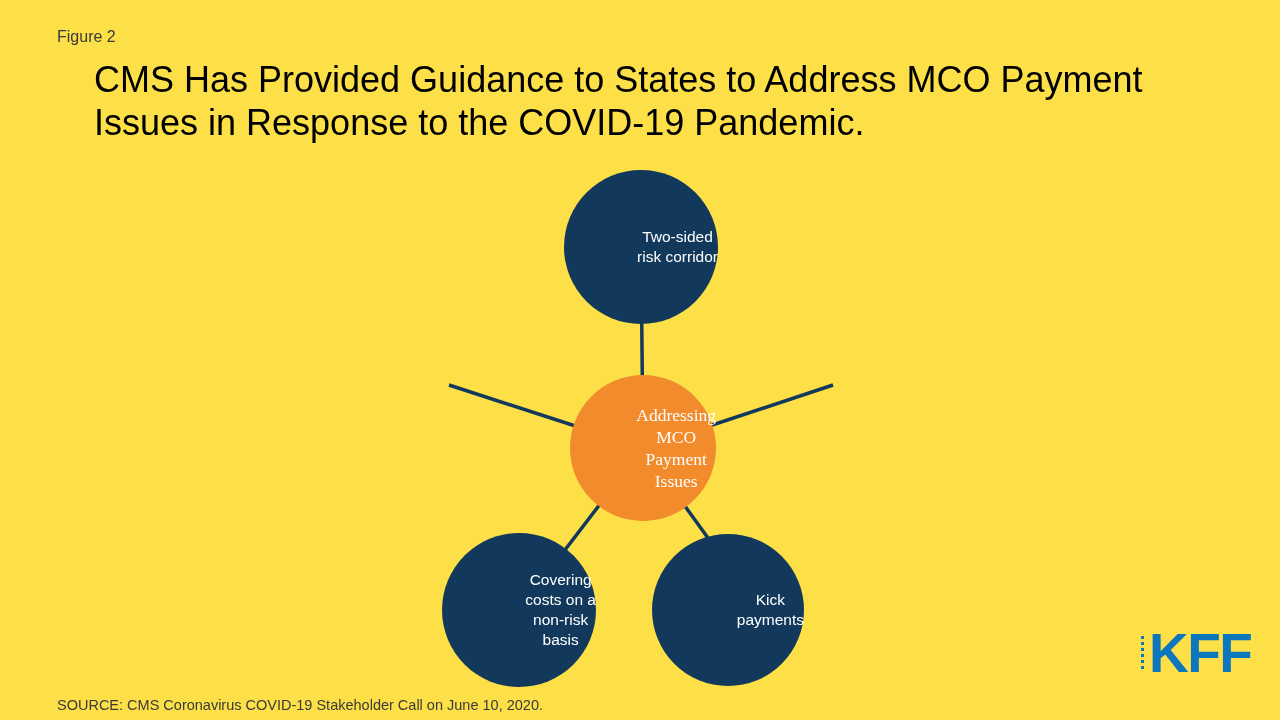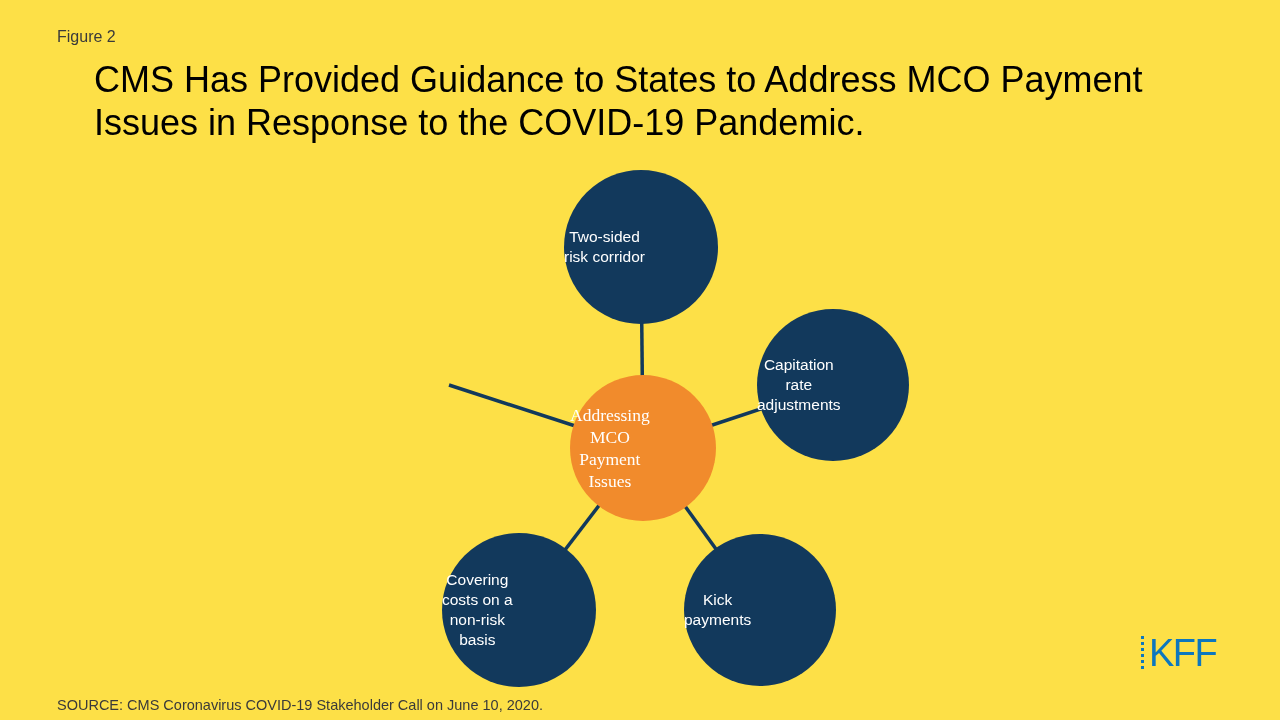--- a/index.html
+++ b/index.html
@@ -44,33 +44,33 @@
     width: 1280px; height: 720px;
     z-index: 0;
   }
   .node {
     position: absolute;
     border-radius: 50%;
     background: var(--navy);
     color: #ffffff;
     display: flex;
     align-items: center;
-    justify-content: flex-start;
+    justify-content: flex-end;
     text-align: center;
     z-index: 1;
   }
   .node .label {
     white-space: pre-line;
     font-size: 15.5px;
     line-height: 20px;
   }
   .node-top          { left: 564px; top: 170px; width: 154px; height: 154px; }
   .node-right        { left: 757px; top: 309px; width: 152px; height: 152px; }
   .node-left         { left: 373px; top: 309px; width: 152px; height: 152px; }
-  .node-bottom-right { left: 684px; top: 534px; width: 152px; height: 152px; }
+  .node-bottom-right { left: 652px; top: 534px; width: 152px; height: 152px; }
   .node-bottom-left  { left: 442px; top: 533px; width: 154px; height: 154px; }
   .node-center {
     left: 570px; top: 375px; width: 146px; height: 146px;
     background: var(--orange);
     font-family: Liberation Serif, serif;
   }
   .node-center .label {
     font-size: 17.5px;
     line-height: 22px;
   }
@@ -92,22 +92,22 @@
   .logo-dashes {
     width: 3px;
     height: 34px;
     background: repeating-linear-gradient(
       to bottom,
       var(--logo_blue) 0px, var(--logo_blue) 3px,
       transparent 3px, transparent 6px
     );
   }
   .logo-text {
-    font-size: 38px;
-    font-weight: 400;
+    font-size: 55px;
+    font-weight: 700;
     letter-spacing: -1.5px;
     color: var(--logo_blue);
     line-height: 38px;
   }
 </style>
 </head>
 <body>
 
 <div class="slide">
 
@@ -121,25 +121,20 @@
     <line x1="643" y1="448" x2="449" y2="385" stroke="#12395C" stroke-width="3.5"></line>
     <line x1="643" y1="448" x2="760" y2="610" stroke="#12395C" stroke-width="3.5"></line>
     <line x1="643" y1="448" x2="519" y2="610" stroke="#12395C" stroke-width="3.5"></line>
   </svg>
 
   <div class="node node-top">
     <span class="label">Two-sided
 risk corridor</span>
   </div>
 
-  <div class="node node-right">
-    <span class="label">Capitation
-rate
-adjustments</span>
-  </div>
 
 
   <div class="node node-bottom-right">
     <span class="label">Kick
 payments</span>
   </div>
 
   <div class="node node-bottom-left">
     <span class="label">Covering
 costs on a

